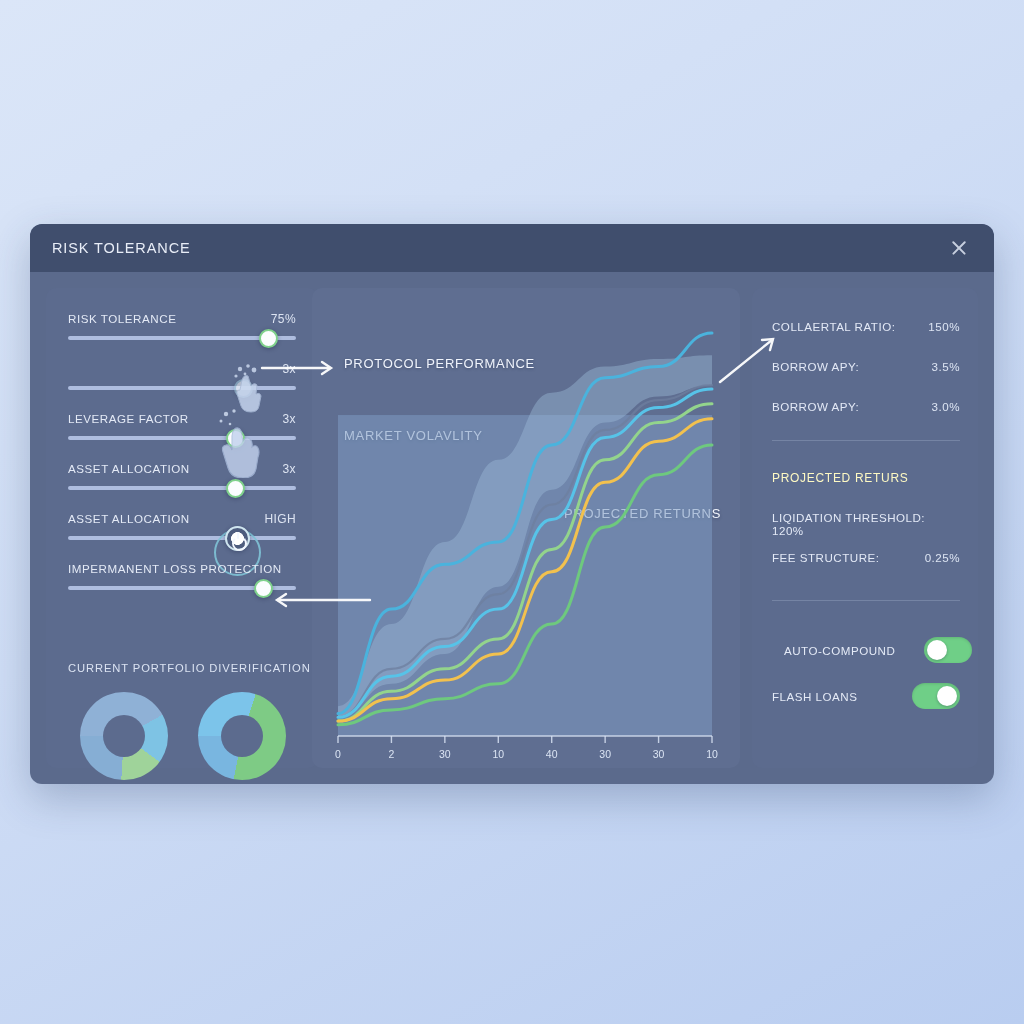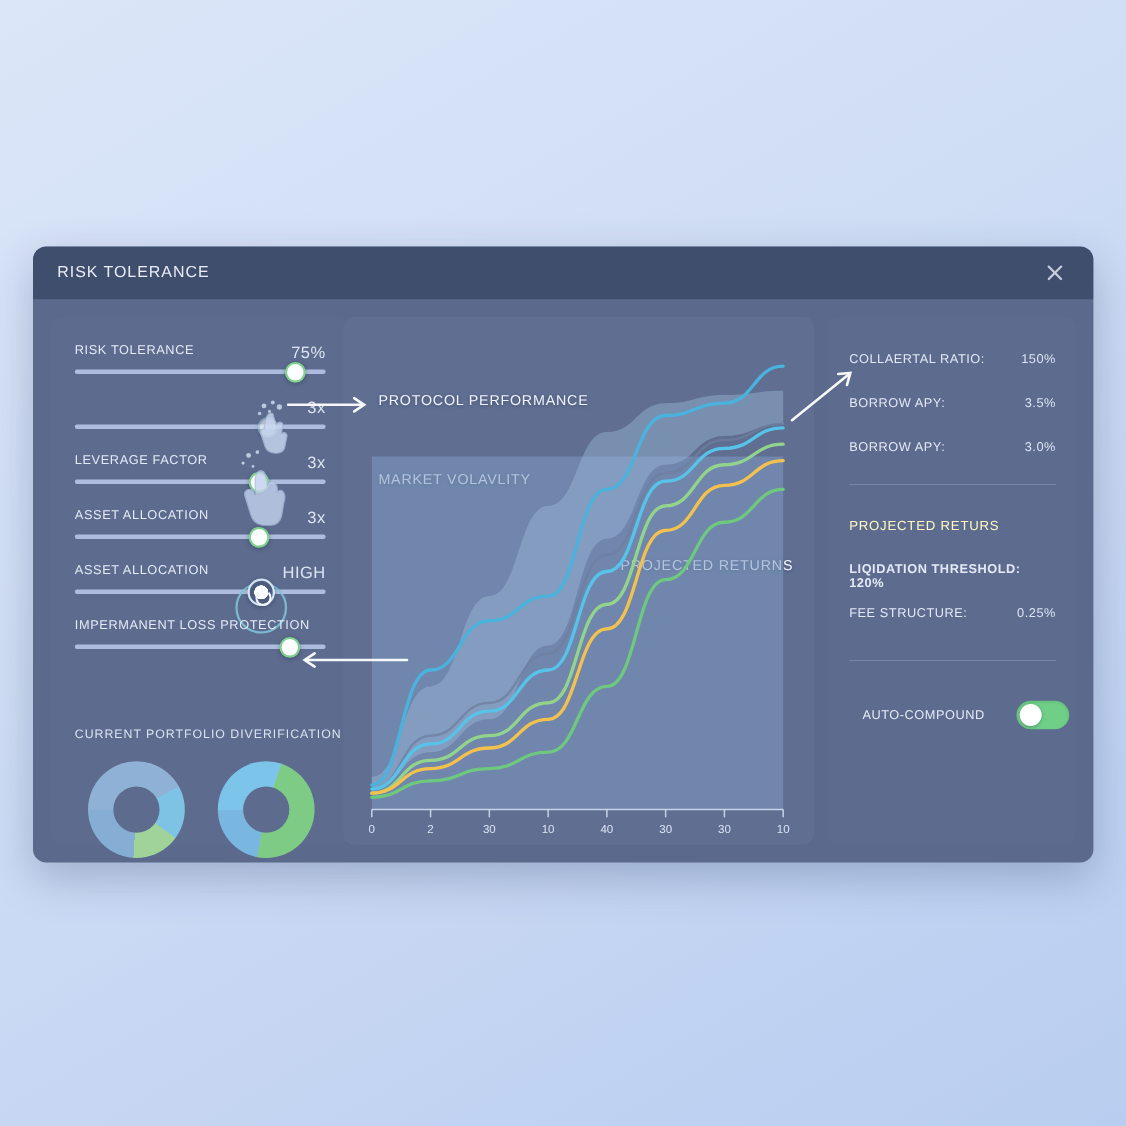--- a/index.html
+++ b/index.html
@@ -47,21 +47,21 @@
   .panel-mid   { left:282px; width:428px; height:480px; background:#5f6e91; }
   .panel-right { left:722px; width:226px; height:480px; }
 
   
   .slider-row{ position:absolute; left:22px; width:228px; }
   .slider-label{
     position:absolute; left:0; top:0; color:#e4eaf6; font-size:11.6px;
     letter-spacing:.55px; white-space:nowrap;
   }
   .slider-value{
-    position:absolute; right:0; top:0; color:#dde4f2; font-size:15px;
+    position:absolute; right:0; top:0; color:#dde4f2; font-size:12px;
     letter-spacing:.4px;
   }
   .track{
     position:absolute; left:0; top:24px; width:228px; height:4px;
     background:#aebddf; border-radius:3px;
   }
   .knob{
     position:absolute; top:17px; width:19px; height:19px; border-radius:50%;
     background:#fbfdff; border:2.2px solid #7fd18c;
     box-shadow:0 1px 4px rgba(20,30,60,.35);
@@ -105,21 +105,21 @@
     border-radius:50%; background:#5c6b8e;
   }
 
   
   .metric{
     position:absolute; left:20px; width:188px; display:flex;
     justify-content:space-between; align-items:baseline;
     color:#e3e9f6; font-size:11.6px; letter-spacing:.5px;
   }
   .metric .mval{ color:#dde5f3; }
-  .metric.wide{ justify-content:flex-end; gap:5px;font-weight:bold; }
+  .metric.wide{ justify-content:flex-end; gap:5px; }
   .divider{
     position:absolute; left:20px; width:188px; height:1px;
     background:rgba(210,222,244,.22);
   }
   .section-head{
     position:absolute; left:20px; color:#fef9c3; font-size:12px; letter-spacing:.7px;
   }
   .toggle-row{
     position:absolute; left:20px; width:188px; height:28px;
     display:flex; align-items:center; justify-content:space-between;
@@ -298,20 +298,26 @@
       </div>
 
       <div class="divider" style="top:312px;"></div>
 
       <div class="toggle-row" style="top:348px;margin-left:12px;">
         <span class="toggle-label">AUTO-COMPOUND</span>
         <span class="toggle knob-left">
           <span class="tk"></span>
         </span>
       </div>
+      <div class="toggle-row" style="top:394px;">
+        <span class="toggle-label">FLASH LOANS</span>
+        <span class="toggle knob-right">
+          <span class="tk"></span>
+        </span>
+      </div>
     </div>
 
     <svg class="ann-arrow" style="left:0;top:0;" width="964" height="512">
       <g stroke="#ffffff" stroke-width="2.4" fill="none" opacity=".95" stroke-linecap="round">
         <path d="M232 96 L300 96"></path>
           <path d="M292 90 L301 96 L292 102"></path>
         <path d="M690 110 L742 68"></path>
           <path d="M732 68 L743 67 L740 78"></path>
         <path d="M340 328 L248 328"></path>
           <path d="M256 322 L247 328 L256 334"></path>

